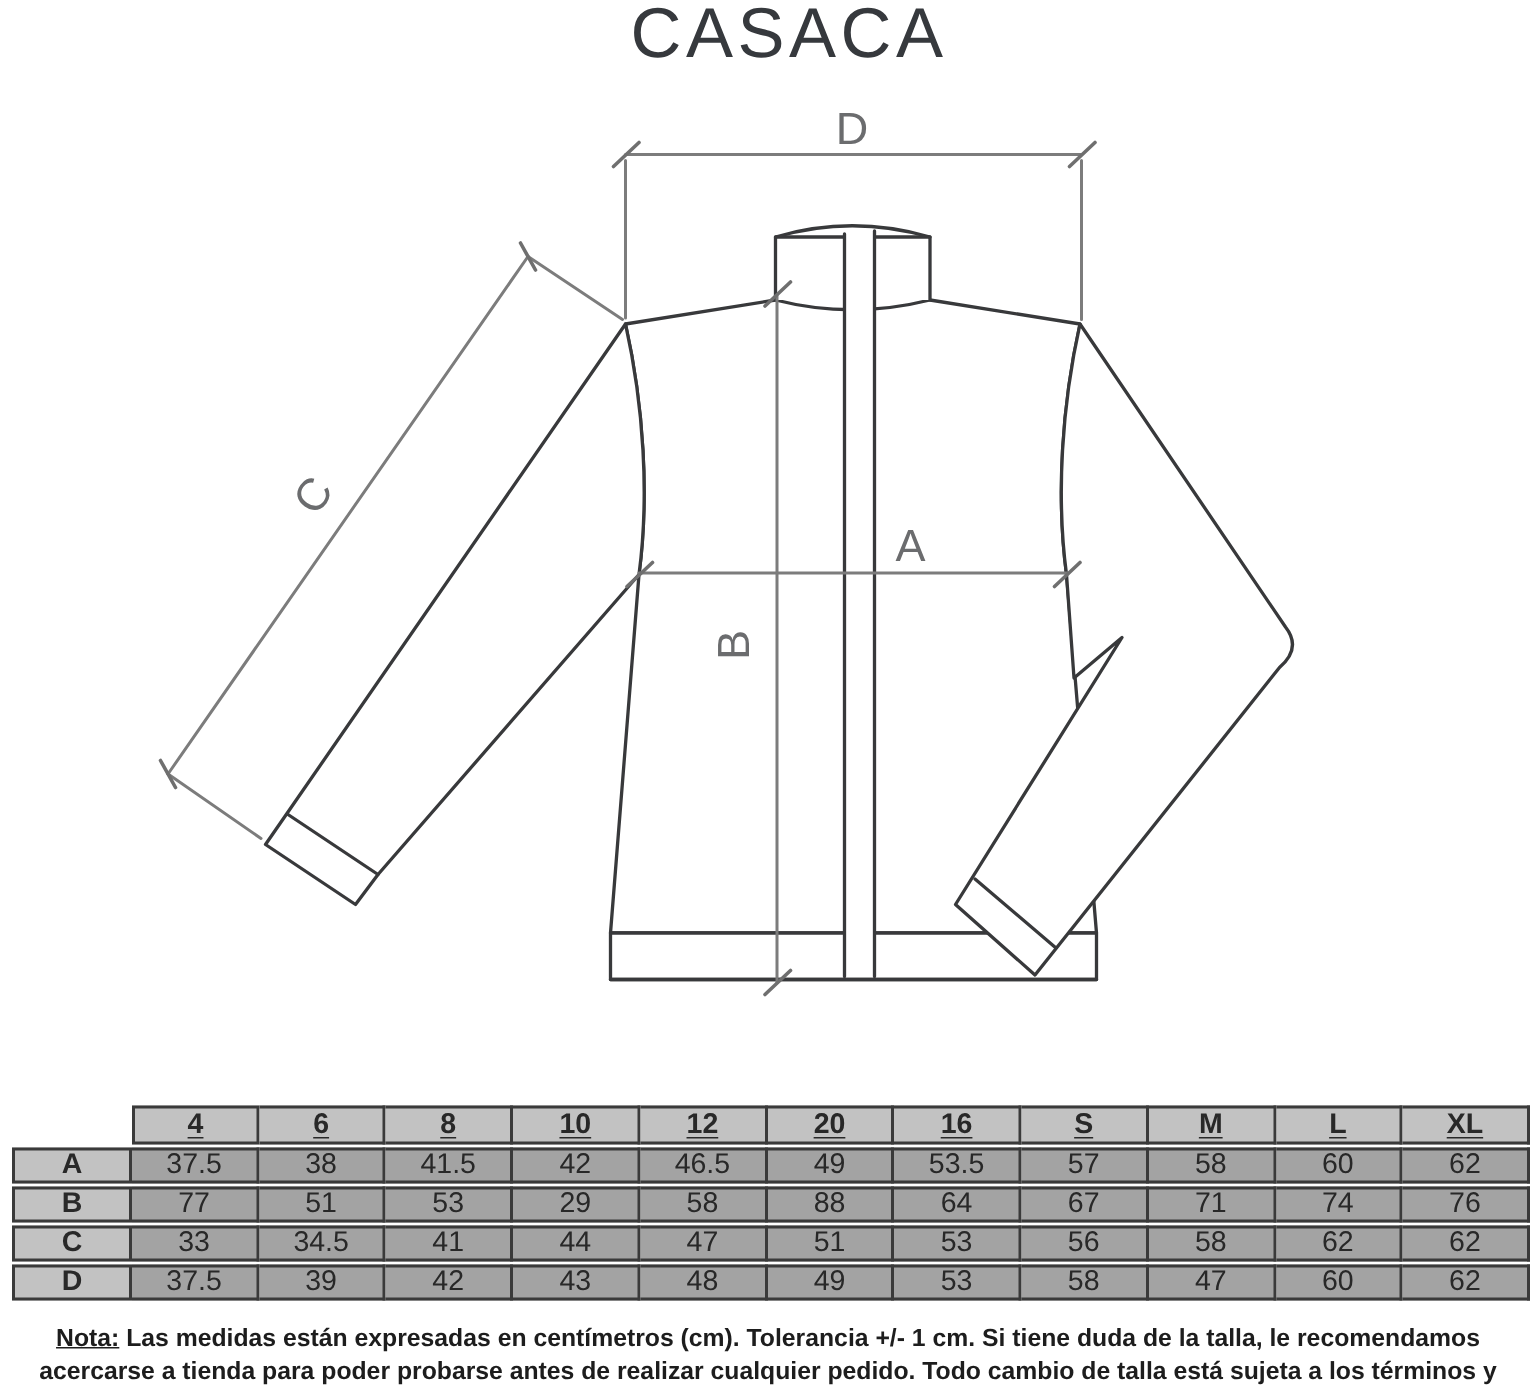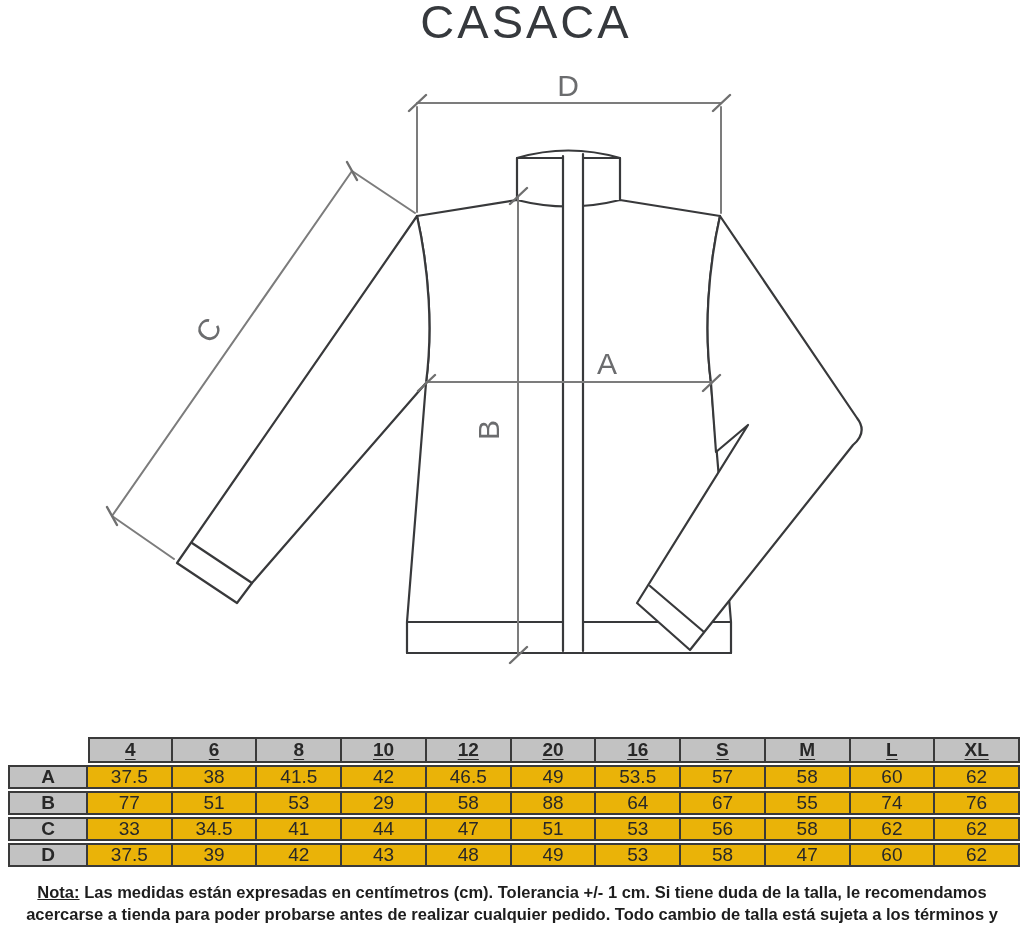--- a/index.html
+++ b/index.html
@@ -13,21 +13,21 @@
     color:#36393d; letter-spacing:3px;
   }
   #jacket-svg { position:absolute; top:0; left:0; }
 
   
   #size-table { position:absolute; top:737px; left:8px; width:1012px; }
   .trow { display:grid; grid-template-columns:80px repeat(11, 1fr); margin-top:2px; }
   .trow:first-child { margin-top:0; }
   .cell {
     box-sizing:border-box; height:24px;
-    border:2px solid #3a3a3a; border-left:none; background:#eab308;
+    border:2px solid #3a3a3a; border-left:none; background:#a3a3a3;
     display:flex; align-items:center; justify-content:center;
     font-size:19px; color:#282828;
   }
   .trow.hrow .cell { height:26px; }
   .cell.first { border-left:2px solid #3a3a3a; }
   .cell.head { background:#c2c2c2; font-weight:700; text-decoration:underline; text-underline-offset:3px; }
   .cell.rowlabel { background:#c2c2c2; font-weight:700; }
   .cell.corner { border:none; background:transparent; }
 
   
@@ -133,21 +133,21 @@
     <div class="trow">
       <div class="cell rowlabel first">B</div>
       <div class="cell ">77</div>
       <div class="cell ">51</div>
       <div class="cell ">53</div>
       <div class="cell ">29</div>
       <div class="cell ">58</div>
       <div class="cell ">88</div>
       <div class="cell ">64</div>
       <div class="cell ">67</div>
-      <div class="cell ">55</div>
+      <div class="cell ">71</div>
       <div class="cell ">74</div>
       <div class="cell ">76</div>
     </div>
     <div class="trow">
       <div class="cell rowlabel first">C</div>
       <div class="cell ">33</div>
       <div class="cell ">34.5</div>
       <div class="cell ">41</div>
       <div class="cell ">44</div>
       <div class="cell ">47</div>

